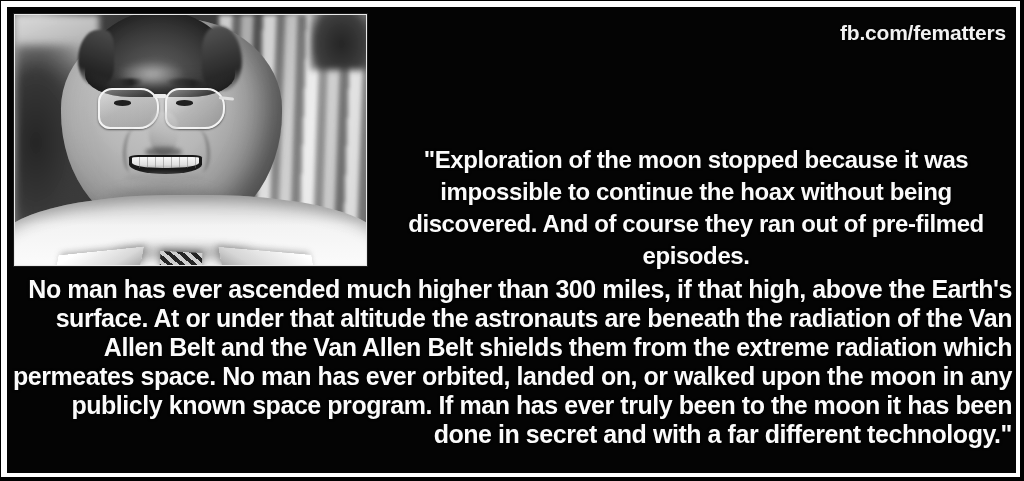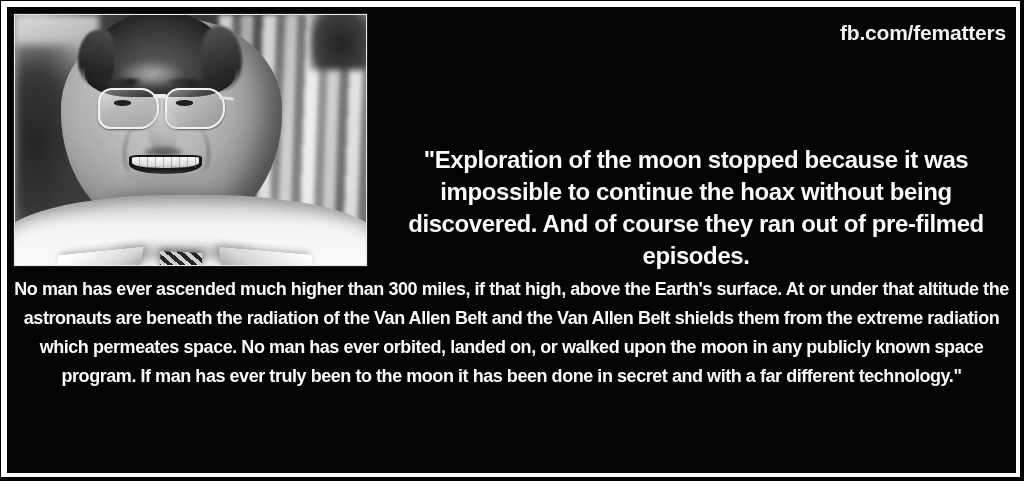--- a/index.html
+++ b/index.html
@@ -424,23 +424,23 @@
     line-height: 32px;
     letter-spacing: -0.4px;
     text-shadow: 0 0 3px rgba(0,0,0,0.9);
   }
 
   .body-text {
     position: absolute;
     left: 4px;
     top: 268px;
     width: 1001px;
-    text-align: center;
+    text-align: right;
     color: #fbfbfb;
-    font-size: 18px;
+    font-size: 25px;
     font-weight: bold;
     line-height: 29px;
     letter-spacing: -0.45px;
     text-shadow: 0 0 3px rgba(0,0,0,0.9);
   }
 </style>
 </head>
 <body>
 
 <div class="meme-frame">

